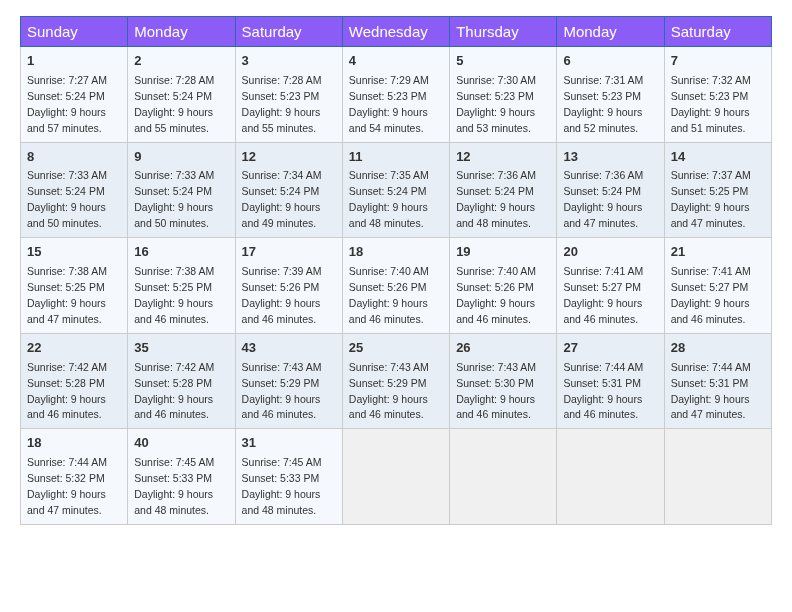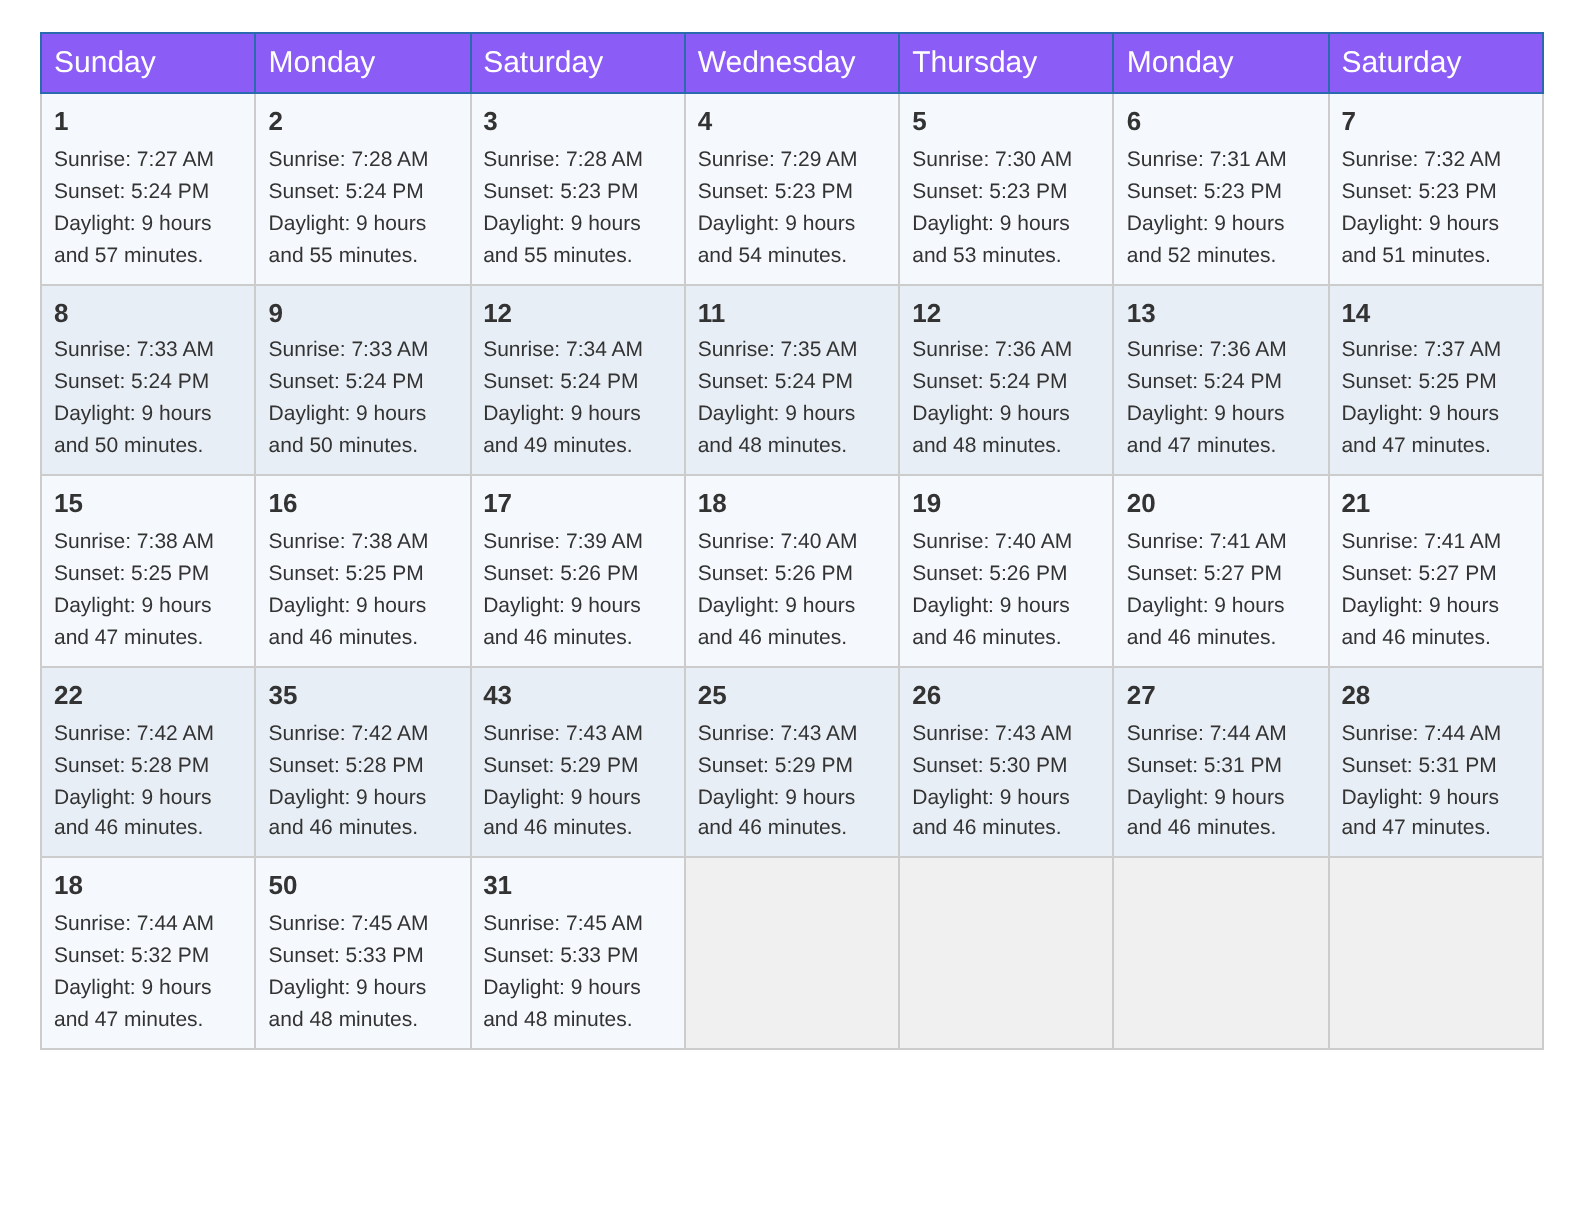--- a/index.html
+++ b/index.html
@@ -131,21 +131,21 @@
           <td><span class="day-num">22</span><span class="cell-text">Sunrise: 7:42 AM<br>Sunset: 5:28 PM<br>Daylight: 9 hours and 46 minutes.</span></td>
           <td><span class="day-num">35</span><span class="cell-text">Sunrise: 7:42 AM<br>Sunset: 5:28 PM<br>Daylight: 9 hours and 46 minutes.</span></td>
           <td><span class="day-num">43</span><span class="cell-text">Sunrise: 7:43 AM<br>Sunset: 5:29 PM<br>Daylight: 9 hours and 46 minutes.</span></td>
           <td><span class="day-num">25</span><span class="cell-text">Sunrise: 7:43 AM<br>Sunset: 5:29 PM<br>Daylight: 9 hours and 46 minutes.</span></td>
           <td><span class="day-num">26</span><span class="cell-text">Sunrise: 7:43 AM<br>Sunset: 5:30 PM<br>Daylight: 9 hours and 46 minutes.</span></td>
           <td><span class="day-num">27</span><span class="cell-text">Sunrise: 7:44 AM<br>Sunset: 5:31 PM<br>Daylight: 9 hours and 46 minutes.</span></td>
           <td><span class="day-num">28</span><span class="cell-text">Sunrise: 7:44 AM<br>Sunset: 5:31 PM<br>Daylight: 9 hours and 47 minutes.</span></td>
         </tr>
         <tr>
           <td><span class="day-num">18</span><span class="cell-text">Sunrise: 7:44 AM<br>Sunset: 5:32 PM<br>Daylight: 9 hours and 47 minutes.</span></td>
-          <td><span class="day-num">50</span><span class="cell-text">Sunrise: 7:45 AM<br>Sunset: 5:33 PM<br>Daylight: 9 hours and 48 minutes.</span></td>
+          <td><span class="day-num">40</span><span class="cell-text">Sunrise: 7:45 AM<br>Sunset: 5:33 PM<br>Daylight: 9 hours and 48 minutes.</span></td>
           <td><span class="day-num">31</span><span class="cell-text">Sunrise: 7:45 AM<br>Sunset: 5:33 PM<br>Daylight: 9 hours and 48 minutes.</span></td>
           <td class="empty-cell"></td>
           <td class="empty-cell"></td>
           <td class="empty-cell"></td>
           <td class="empty-cell"></td>
         </tr>
       </tbody>
   </table>
 </div>
 

